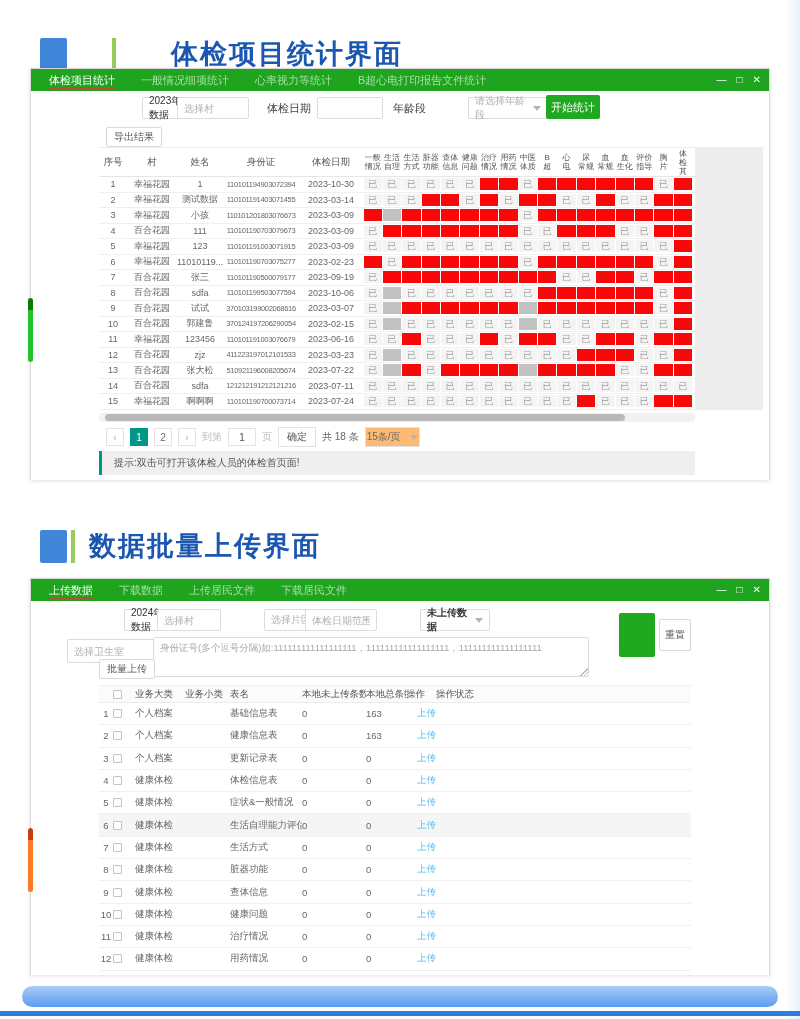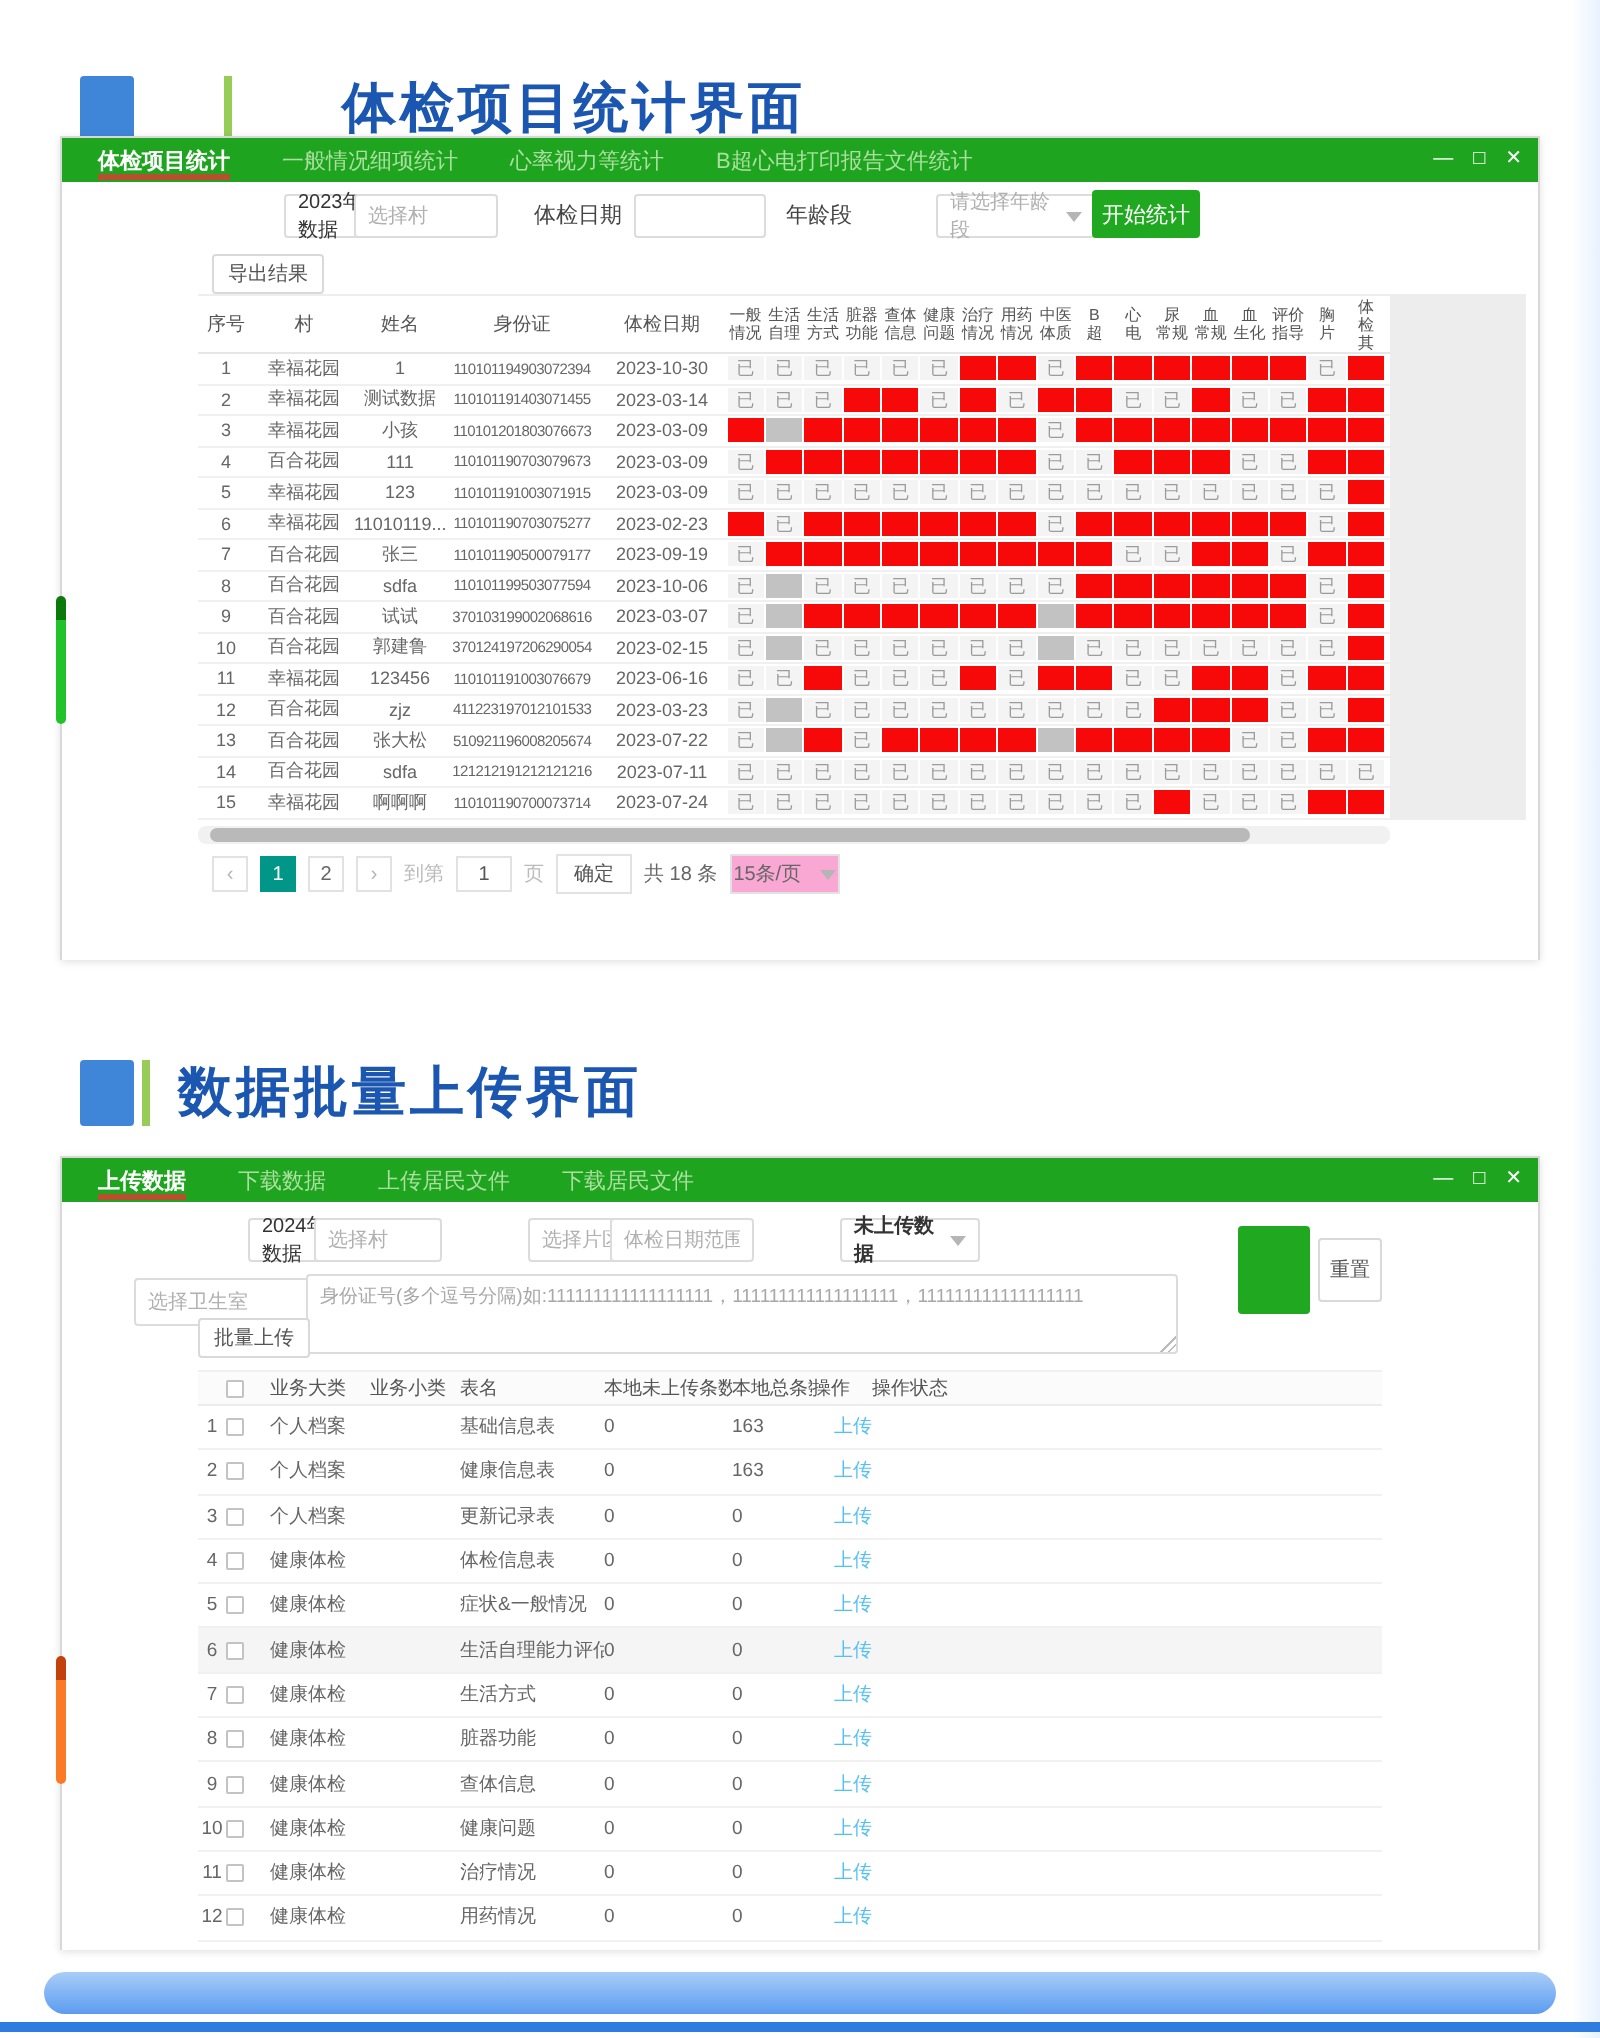--- a/index.html
+++ b/index.html
@@ -11,21 +11,21 @@
   .heading { position:absolute; left:40px; display:flex; align-items:center; height:36px; }
   .h-bullet { width:27px; height:33px; background:#3f86d9; border-radius:2px; }
   .h-bar { width:4px; height:33px; background:#97cc58; margin-left:4px; }
   .h-text { margin-left:14px; font-size:27px; font-weight:bold; color:#1b57b0; letter-spacing:2px; }
 
   
   .window { position:absolute; left:30px; width:740px; background:#fff; border:1px solid #d8d8d8; box-shadow:0 1px 4px rgba(0,0,0,.12); }
   .titlebar { height:22px; background:#1fa41f; display:flex; align-items:center; padding:0 8px 0 18px; position:relative; }
   .tabs { display:flex; gap:26px; height:100%; align-items:center; }
   .tab { font-size:11px; color:#aadfa0; cursor:pointer; height:100%; display:flex; align-items:center; position:relative; white-space:nowrap; }
-  .tab.active { color:#fff; font-weight:bold; }
+  .tab.active { color:#fff; font-weight:normal; }
   .tab.active::after { content:""; position:absolute; left:0; right:0; bottom:1px; height:3px; background:#b8502f; }
   .win-controls { margin-left:auto; display:flex; gap:10px; }
   .win-btn { color:#fff; font-size:10px; line-height:10px; cursor:pointer; }
 
   .wbody { position:relative; background:#fff; }
 
   
   .inp, .sel { position:absolute; height:22px; border:1px solid #dcdcdc; border-radius:2px; background:#fff; font-size:10px; color:#333; padding:0 6px; font-family:"Liberation Sans",sans-serif; }
   .inp::placeholder { color:#b0b0b0; }
   .sel { display:flex; align-items:center; justify-content:space-between; cursor:pointer;margin-left:36px; }
@@ -54,21 +54,21 @@
   .hscroll { position:absolute; left:68px; top:322px; width:596px; height:9px; background:#f1f1f1; border-radius:4px; }
   .hthumb { position:absolute; left:6px; top:1px; width:520px; height:7px; background:#b9b9b9; border-radius:4px; cursor:pointer; }
 
   
   .pgn { position:absolute; left:75px; top:336px; display:flex; align-items:center; gap:6px; font-size:10px; color:#666; }
   .pg-box { min-width:18px; height:18px; border:1px solid #e2e2e2; background:#fff; display:flex; align-items:center; justify-content:center; cursor:pointer; padding:0 4px; }
   .pg-box.active { background:#009688; color:#fff; border-color:#009688; }
   .pg-arrow { color:#b5b5b5; }
   .pg-input { width:28px; height:18px; border:1px solid #e2e2e2; text-align:center; font-size:10px; color:#555; }
   .pg-btn { height:20px; padding:0 8px; background:#fff; border:1px solid #e2e2e2; font-size:10px; color:#555; cursor:pointer; }
-  .pg-sel { height:20px; border:1px solid #e2e2e2; display:flex; align-items:center; padding:0 1px; gap:4px; cursor:pointer; background:#f9a8d4; }
+  .pg-sel { height:20px; border:1px solid #e2e2e2; display:flex; align-items:center; padding:0 1px; gap:4px; cursor:pointer; background:#fdba74; }
 
   .hint { position:absolute; left:68px; top:360px; width:596px; height:24px; background:#efefef; border-left:3px solid #009688; display:flex; align-items:center; padding-left:12px; font-size:10px; color:#555; }
 
   
   #w2-table { position:absolute; left:68px; top:84px; width:592px; }
   .t2-header { display:flex; height:18px; align-items:center; background:#fbfbfb; border-bottom:1px solid #ececec; border-top:1px solid #f0f0f0; }
   .t2-row { display:flex; height:22.3px; align-items:center; border-bottom:1px solid #f1f1f1; }
   .t2-row.hl { background:#f5f5f5; }
   .tc { font-size:9.5px; color:#666; flex:0 0 auto; overflow:hidden; white-space:nowrap; }
   .tc.h { color:#555; }
@@ -584,20 +584,23 @@
       <input class="pg-input" value="1" style="">
       <span style="color:#bbb">页</span>
       <button class="pg-btn">确定</button>
       <span>共 18 条</span>
       <span class="pg-sel">
         <span>15条/页</span>
         <span class="caret"></span>
       </span>
     </div>
 
+    <div class="hint">
+      <span>提示:双击可打开该体检人员的体检首页面!</span>
+    </div>
   </div>
 </div>
 
 <div class="side-ind side-green"></div>
 
 <div class="heading" style="top:528px;">
   <div class="h-bullet"></div>
   <div class="h-bar"></div>
   <div class="h-text">数据批量上传界面</div>
 </div>

